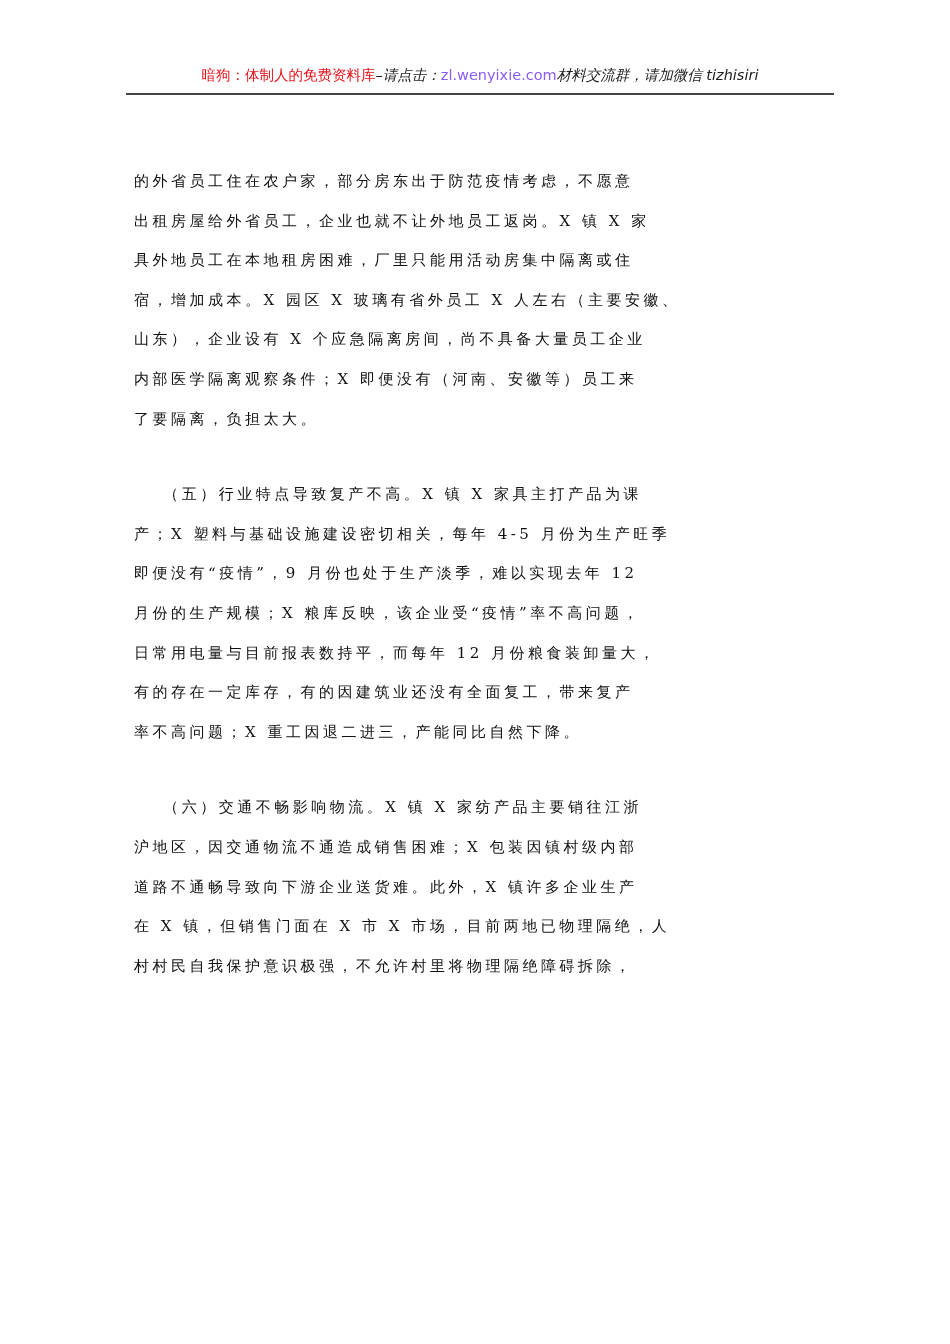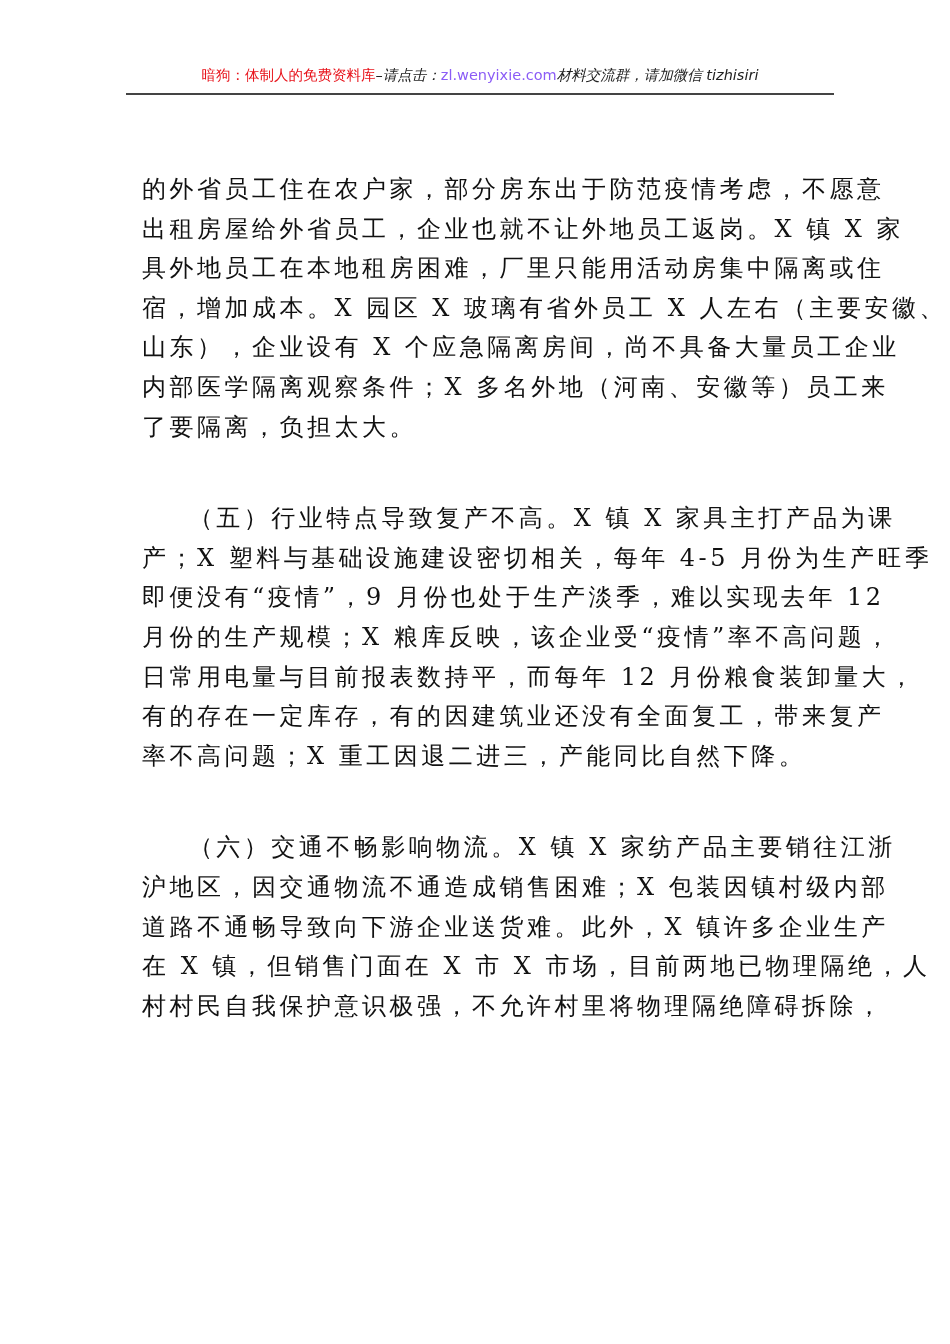--- a/index.html
+++ b/index.html
@@ -3,40 +3,40 @@
 <meta charset="utf-8">
 <style>
   html, body { margin:0; padding:0; background:#ffffff; }
   body { width:950px; height:1344px; position:relative; overflow:hidden; font-family:"DejaVu Serif", "Liberation Serif", serif; color:#111; }
   .header { position:absolute; left:128px; top:66px; width:704px; height:26px; text-align:center; font-family:"DejaVu Sans","Liberation Sans",sans-serif; font-size:14.5px; white-space:nowrap; }
   .header .red { color:#e8141c; }
   .header .dark { color:#222;font-style:italic; }
   .header .link { color:#8b5cf6; }
   .header-rule { position:absolute; left:126px; top:93px; width:708px; height:2px; background:#444; }
   .body-text { position:absolute; left:130px; top:158px; width:702px; }
-  .para { font-size:24px; line-height:39.6px; letter-spacing:3.5px; text-align:justify; margin:12px; }
+  .para { font-size:15px; line-height:39.6px; letter-spacing:3.5px; text-align:justify; margin:4px; }
   .para-gap { height:28px; }
   .line { display:block; white-space:nowrap; }
 </style>
 </head>
 <body>
 
 <div class="header">
   <span class="red">暗狗：体制人的免费资料库</span><span class="dark">–请点击：</span><span class="link">zl.wenyixie.com</span><span class="dark" style="">材料交流群，请加微信 tizhisiri</span>
 </div>
 <div class="header-rule"></div>
 
 <div class="body-text">
   <p class="para">
     <span class="line">的外省员工住在农户家，部分房东出于防范疫情考虑，不愿意</span>
     <span class="line">出租房屋给外省员工，企业也就不让外地员工返岗。X 镇 X 家</span>
     <span class="line">具外地员工在本地租房困难，厂里只能用活动房集中隔离或住</span>
     <span class="line">宿，增加成本。X 园区 X 玻璃有省外员工 X 人左右（主要安徽、</span>
     <span class="line">山东），企业设有 X 个应急隔离房间，尚不具备大量员工企业</span>
-    <span class="line">内部医学隔离观察条件；X 多名外地（河南、安徽等）员工来</span>
+    <span class="line">内部医学隔离观察条件；X 即便没有（河南、安徽等）员工来</span>
     <span class="line">了要隔离，负担太大。</span>
   </p>
   <div class="para-gap"></div>
   <p class="para">
     <span class="line" style="padding-left:1.95em">（五）行业特点导致复产不高。X 镇 X 家具主打产品为课</span>
     <span class="line">产；X 塑料与基础设施建设密切相关，每年 4-5 月份为生产旺季</span>
     <span class="line">即便没有“疫情”，9 月份也处于生产淡季，难以实现去年 12</span>
     <span class="line">月份的生产规模；X 粮库反映，该企业受“疫情”率不高问题，</span>
     <span class="line">日常用电量与目前报表数持平，而每年 12 月份粮食装卸量大，</span>
     <span class="line">有的存在一定库存，有的因建筑业还没有全面复工，带来复产</span>

